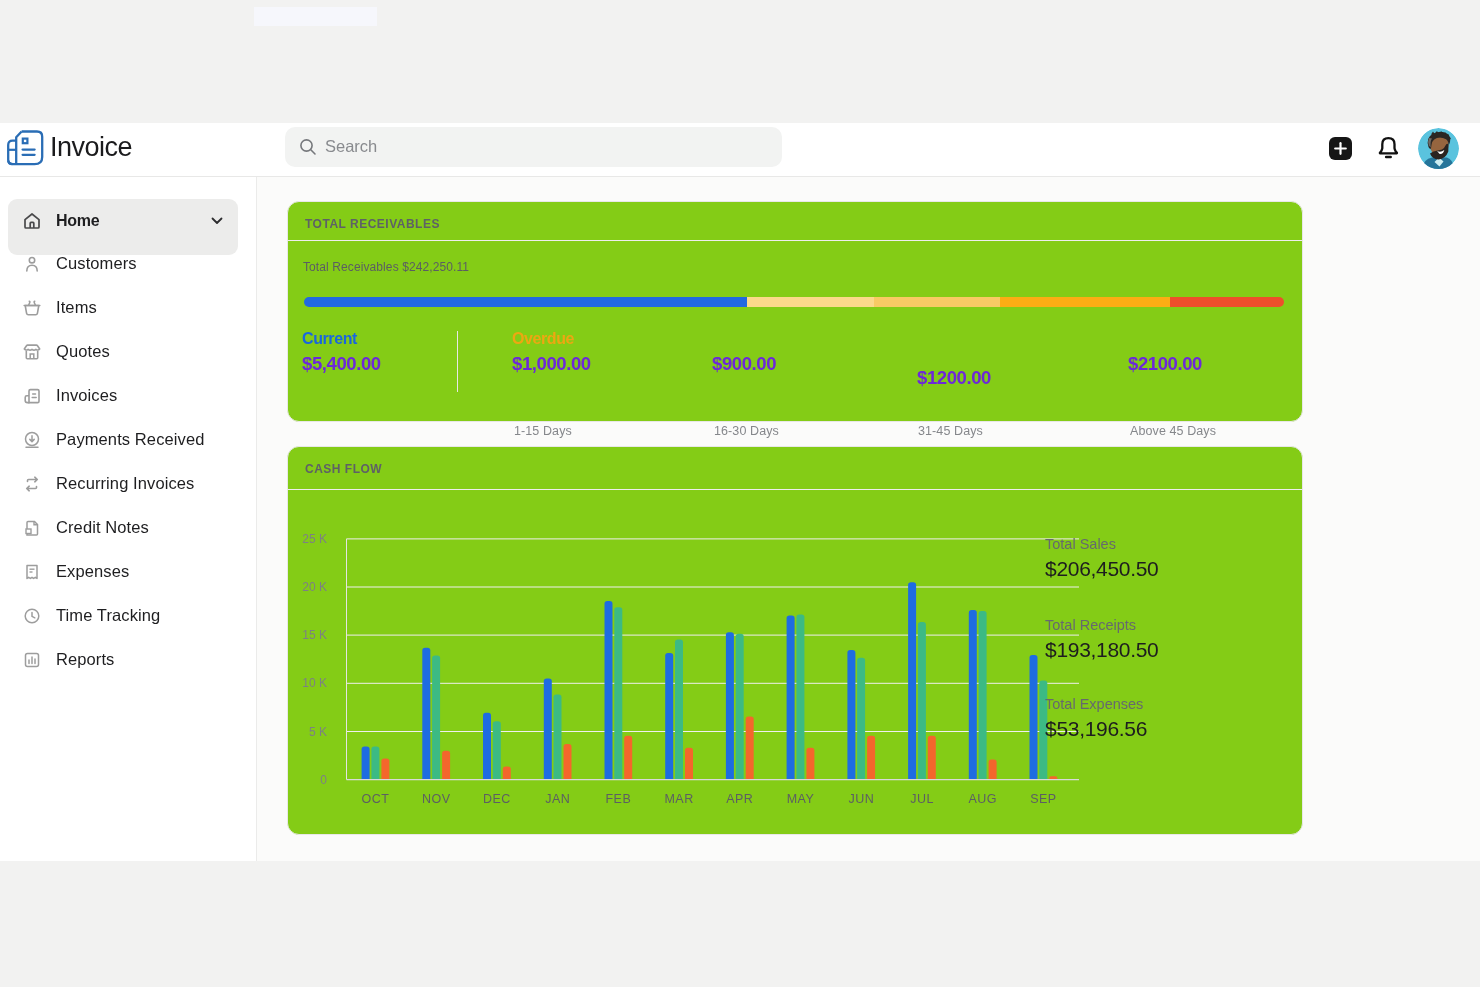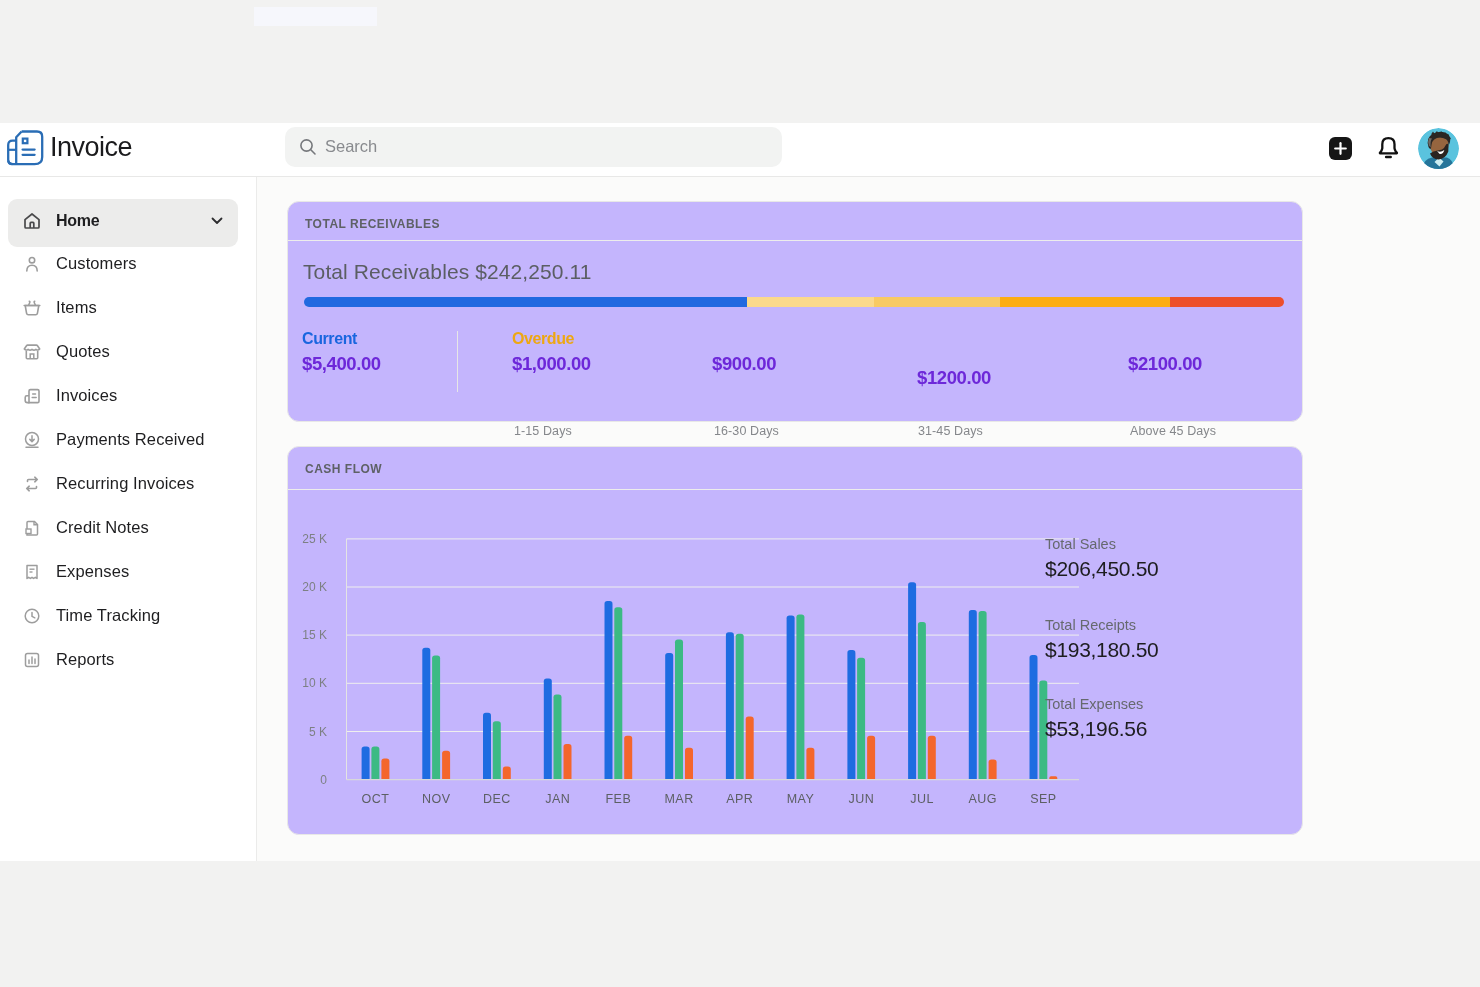--- a/index.html
+++ b/index.html
@@ -18,35 +18,35 @@
   
   #logo { left:7px; top:130px; }
   #brand { left:50px; top:132px; font-size:27px; color:#1b1b1d; font-weight:500; letter-spacing:-0.5px; }
   #search { left:285px; top:127px; width:497px; height:40px; background:#f2f3f2; border-radius:10px; }
   #searchtxt { left:325px; top:137px; font-size:16.5px; color:#888a8e; }
   #plusbtn { left:1329px; top:137px; width:23px; height:23px; background:#161616; border-radius:6px; }
   #bell { left:1377px; top:135px; }
   #avatar { left:1418px; top:128px; width:41px; height:41px; border-radius:50%; overflow:hidden; }
 
   
-  .mi { position:absolute; left:8px; width:230px; height:48px; }
+  .mi { position:absolute; left:8px; width:230px; height:56px; }
   .mi .ic { position:absolute; left:14px; top:12px; width:20px; height:20px; }
   .mi .lb { position:absolute; left:48px; top:12px; font-size:16.5px; color:#1e1e20; font-weight:400; letter-spacing:0.1px; }
   #mi-home { background:#ececeb; border-radius:9px; }
   #mi-home .lb { font-weight:700; font-size:16px; letter-spacing:-0.3px; top:13px; }
 
   
-  .card { background:#c4b5fd; border:1px solid #e8e8e7; border-radius:12px;padding-left:44px; }
+  .card { background:#84cc16; border:1px solid #e8e8e7; border-radius:12px;padding-left:44px; }
   #card1 { left:287px; top:201px; width:1016px; height:221px; }
   #card2 { left:287px; top:446px; width:1016px; height:389px; }
   .cardtitle { position:absolute; left:17px; top:15px; font-size:12px; font-weight:700; color:#5e6166; letter-spacing:0.5px; }
   .cardhead { position:absolute; left:0; top:38px; width:100%; height:1px; background:#ededec; }
 
   
-  #trline { left:303px; top:260px; font-size:21px; color:#5b5e63; letter-spacing:0.1px; }
+  #trline { left:303px; top:260px; font-size:12px; color:#5b5e63; letter-spacing:0.1px; }
   #bar { left:304px; top:297px; width:980px; height:10px; border-radius:5px; overflow:hidden; display:flex; }
   #bar div { height:10px; }
   .colhead { font-size:16px; font-weight:700; letter-spacing:-0.4px; }
   .colval { font-size:18.5px; font-weight:700; color:#6d28d9; letter-spacing:-0.4px; }
   .colsub { font-size:12.5px; color:#85878b; letter-spacing:0.1px;margin-top:44px; }
   #divider1 { left:457px; top:331px; width:1px; height:61px; background:#e7e7e6; }
 
   
   .metric { position:absolute; width:200px; text-align:left; right:235px; }
   .metric .l { font-size:14.5px; color:#66696e; font-weight:500; }

